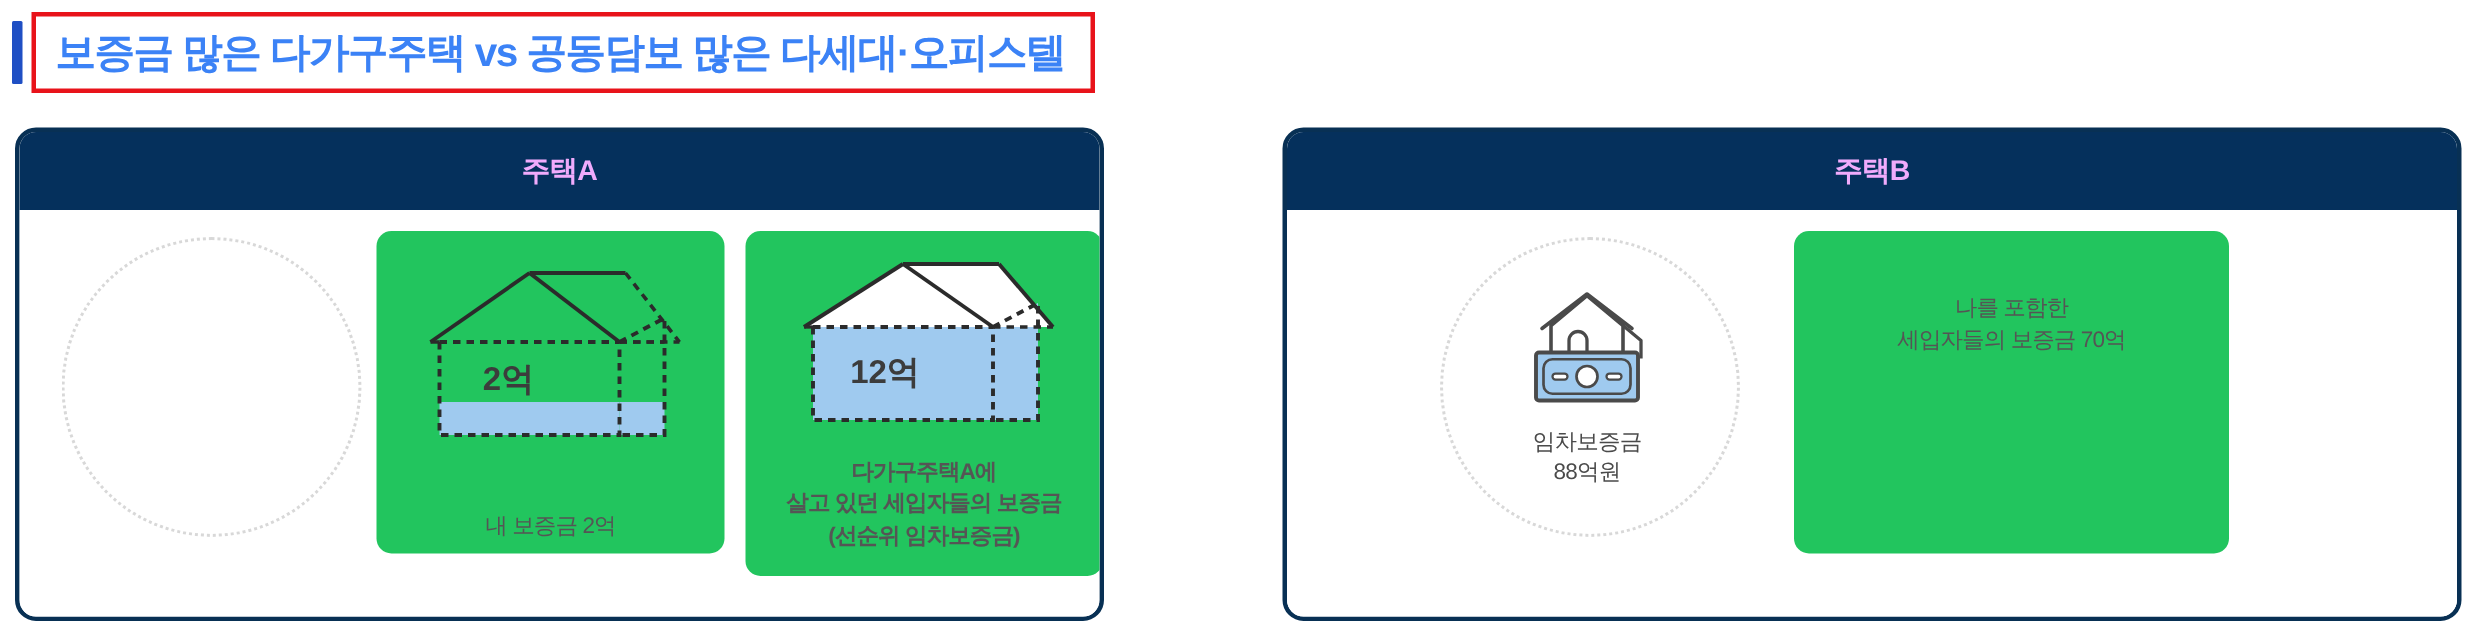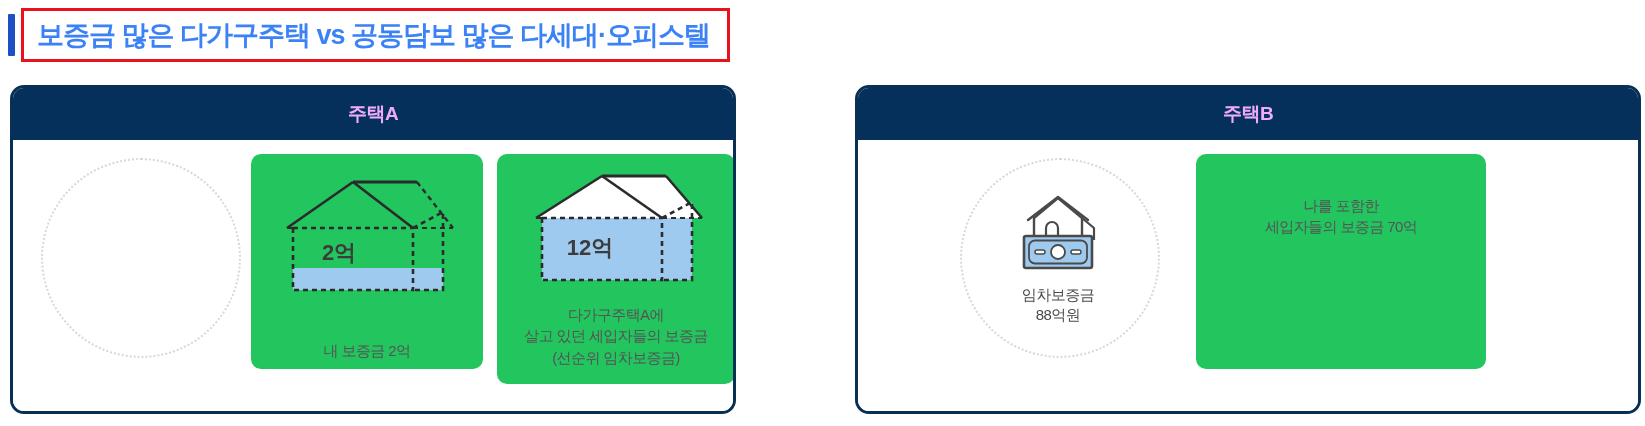--- a/index.html
+++ b/index.html
@@ -151,21 +151,21 @@
 
           <path d="M86 6 L150 6" stroke="#2B2B2B" stroke-width="2.8" fill="none"></path>
           <path d="M86 6 L146 48" stroke="#2B2B2B" stroke-width="2.6" fill="none"></path>
           <path d="M86 6 L20 48" stroke="#2B2B2B" stroke-width="2.6" fill="none"></path>
           <path d="M150 6 L186 48" stroke="#2B2B2B" stroke-width="2.6" fill="none"></path>
           <path d="M146 48 L186 48" stroke="#2B2B2B" stroke-width="2.2" fill="none" stroke-dasharray="5,4"></path>
           <path d="M20 48 L26 48" stroke="#2B2B2B" stroke-width="2.2" fill="none"></path>
           <text x="74" y="85" text-anchor="middle" font-family="Liberation Sans, sans-serif" font-size="22" font-weight="bold" fill="#3C3C3C">12억</text>
         </svg>
       </div>
-      <div class="panel-caption" style="margin-top:14px;">다가구주택A에
+      <div class="panel-caption" style="margin-top:14px;font-weight:bold;">다가구주택A에
 살고 있던 세입자들의 보증금
 (선순위 임차보증금)</div>
     </div>
 
   </div>
 </div>
 
 <div class="card" id="card-b">
   <div class="card-header">
     <span class="card-header-text">주택B</span>

